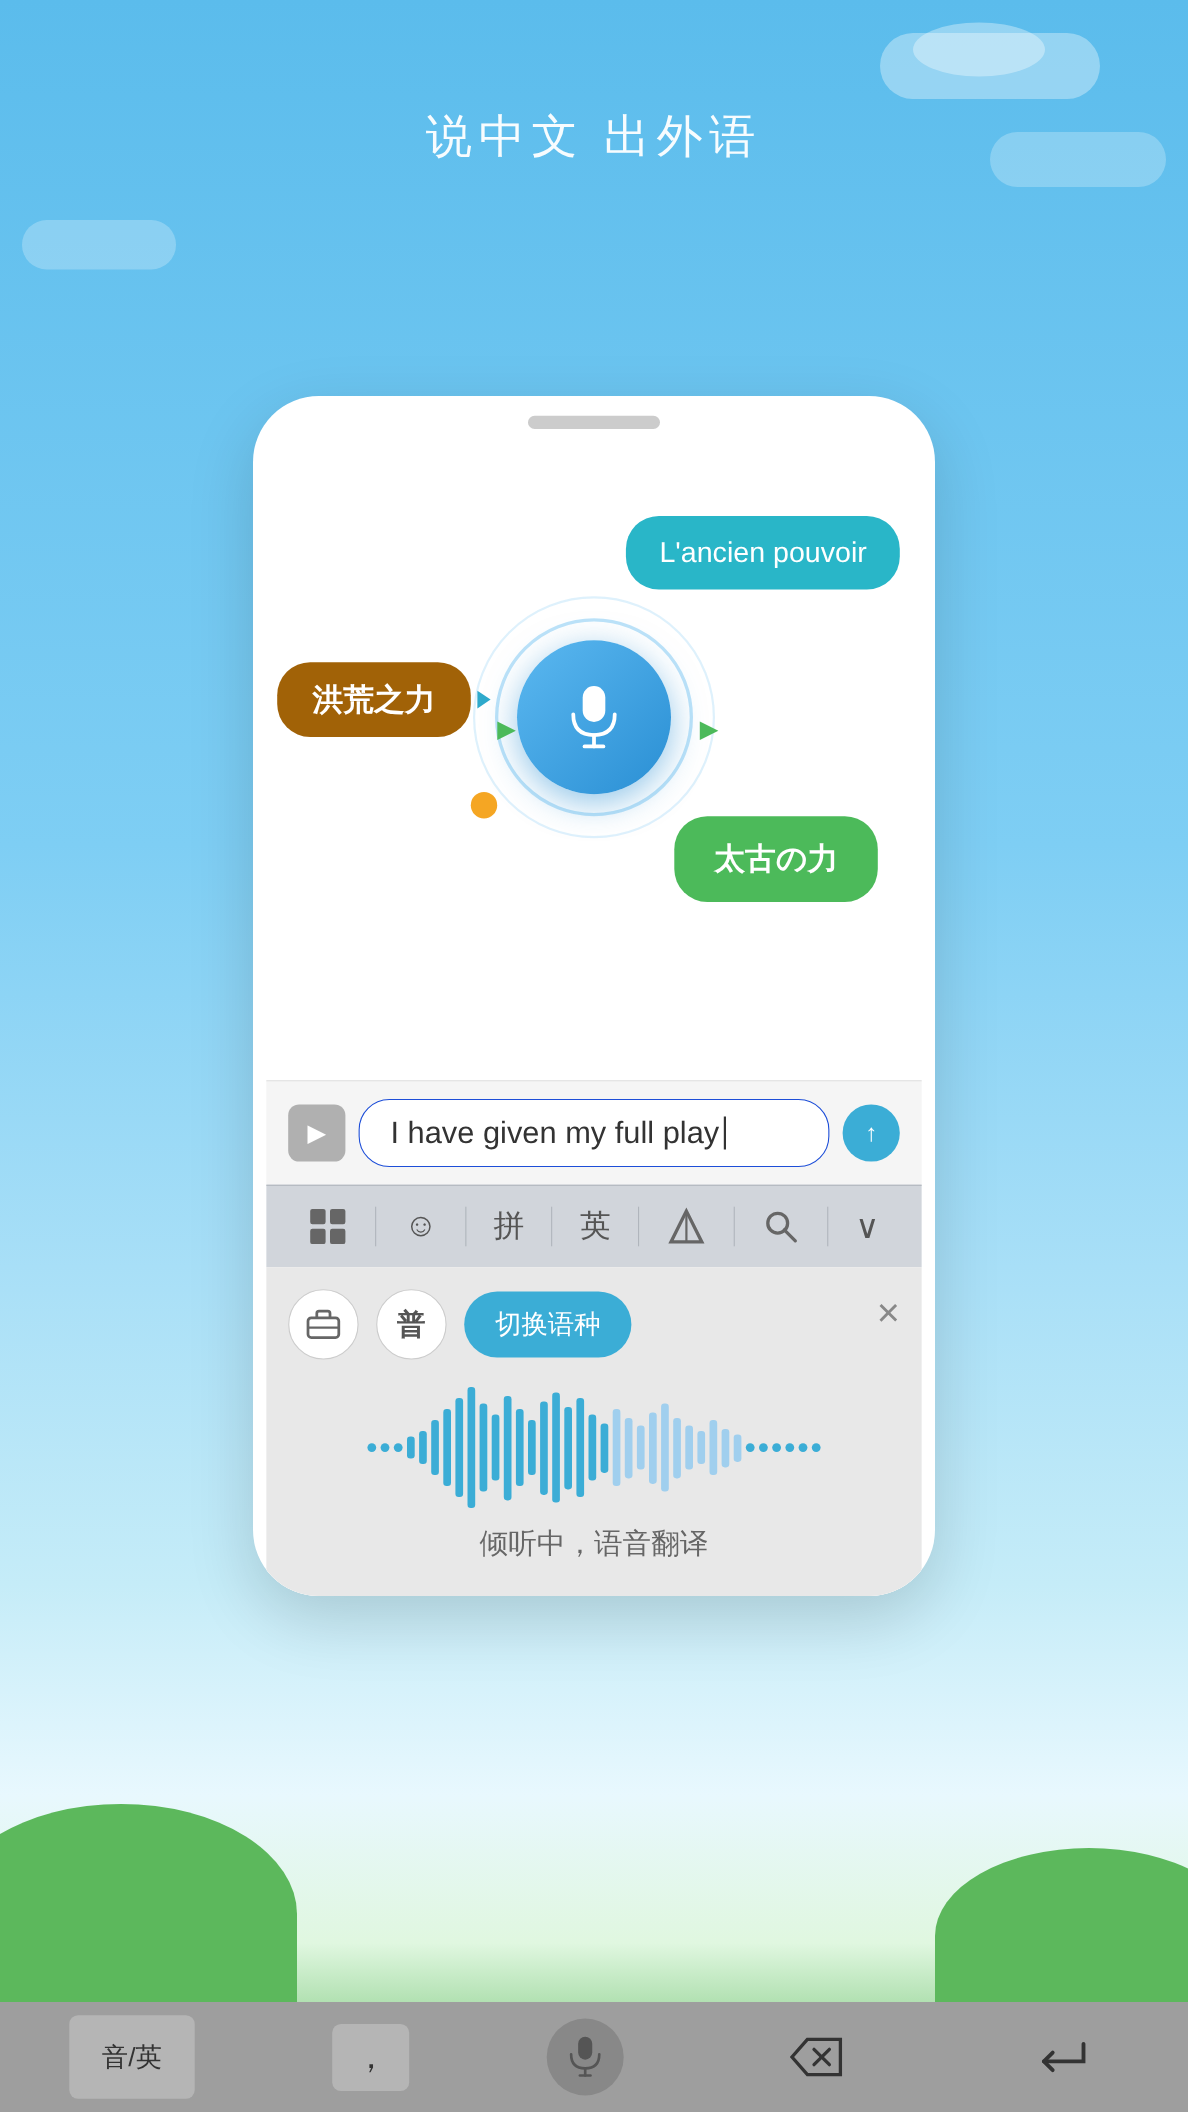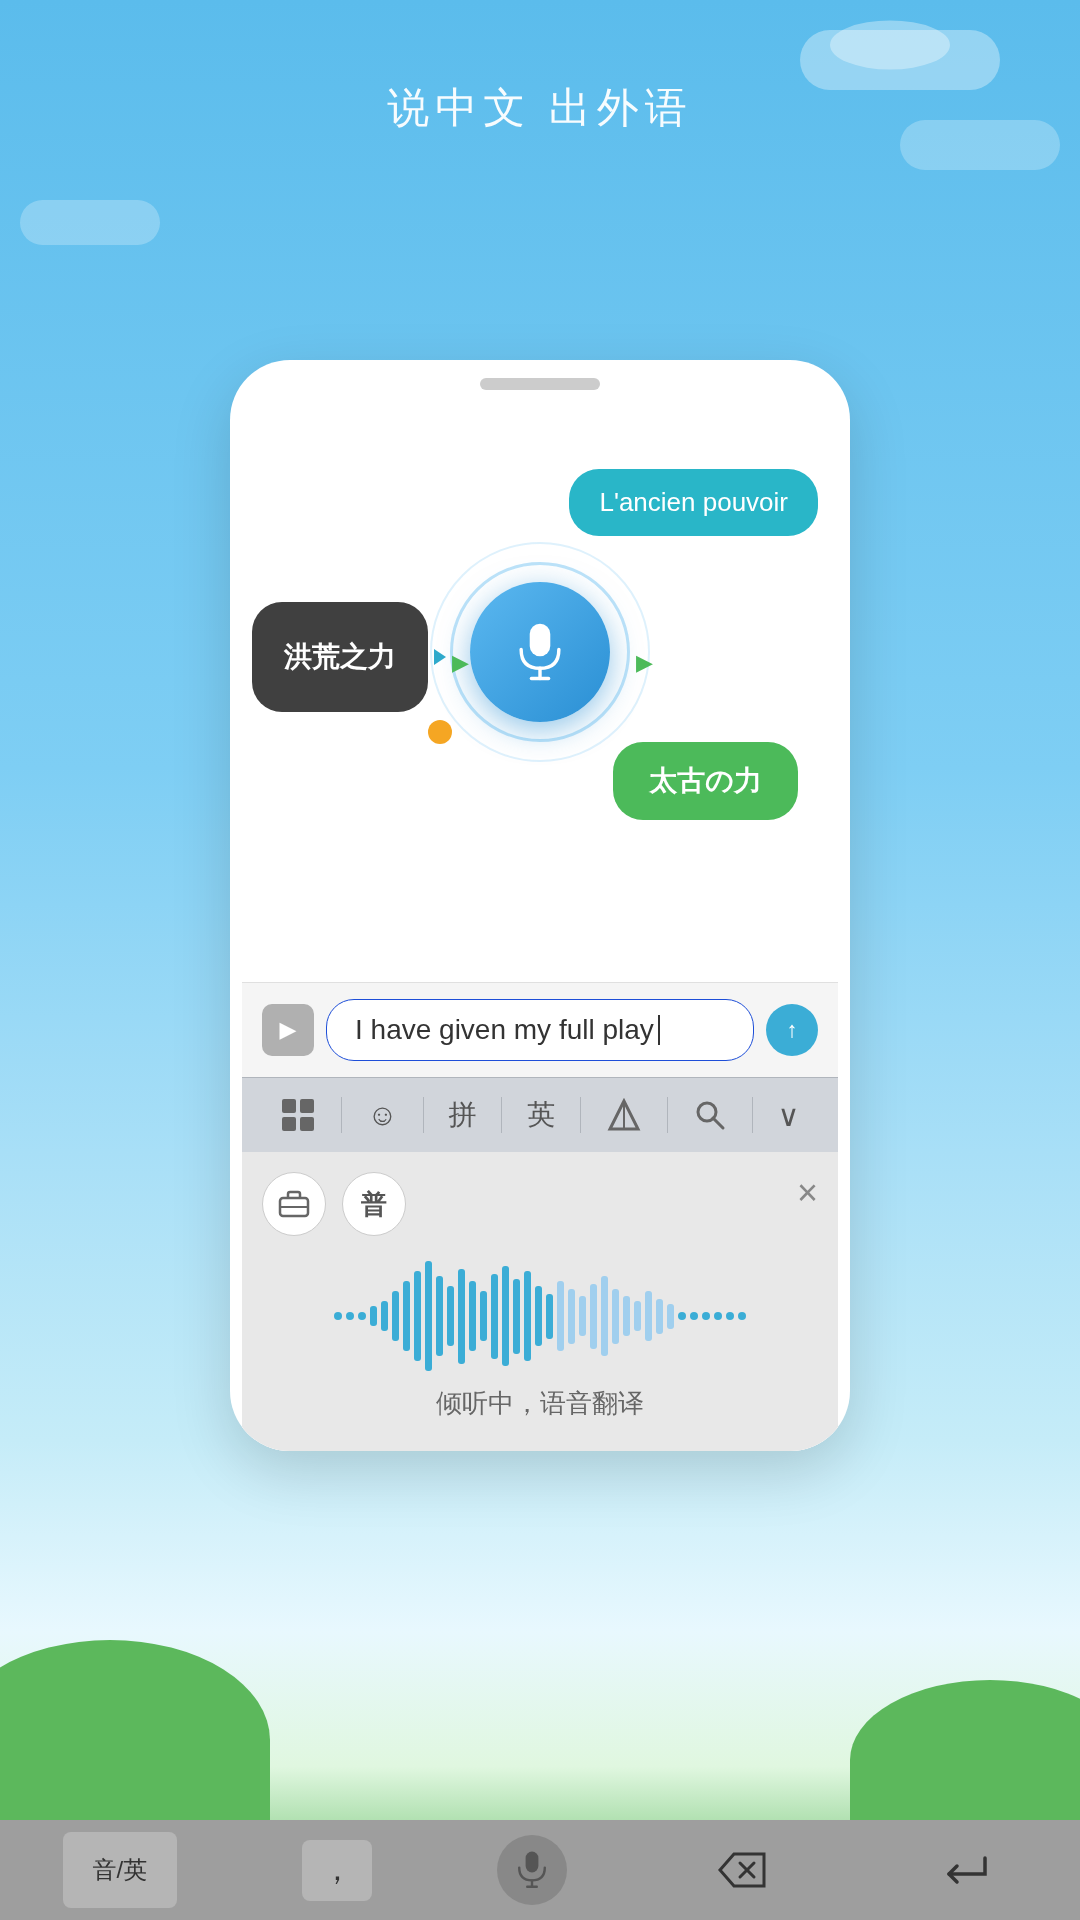--- a/index.html
+++ b/index.html
@@ -40,20 +40,21 @@
     .header-title {
       font-size: 100px;
       font-weight: bold;
       color: white;
       letter-spacing: 8px;
       text-shadow: 0 2px 8px rgba(0,0,0,0.1);
     }
     .header-subtitle {
       font-size: 42px;
       color: rgba(255,255,255,0.95);
+      margin-top: 16px;
       letter-spacing: 6px;
     }
 
     
     .phone-wrapper {
       position: absolute;
       top: 360px;
       left: 50%;
       transform: translateX(-50%);
       width: 620px;
@@ -107,25 +108,25 @@
       padding: 18px 30px;
       border-radius: 30px;
       white-space: nowrap;
     }
 
     
     .bubble-chinese {
       position: absolute;
       top: 200px;
       left: 10px;
-      background: #404040;
+      background: #a16207;
       color: white;
       font-size: 28px;
       font-weight: bold;
-      padding: 36px 32px;
+      padding: 15px 32px;
       border-radius: 30px;
       white-space: nowrap;
       font-family: Liberation Serif, serif;
     }
     .bubble-chinese::after {
       content: '';
       position: absolute;
       right: -18px;
       top: 50%;
       transform: translateY(-50%);
@@ -553,20 +554,21 @@
           <div class="voice-mode-btn">
             <svg width="32" height="32" viewBox="0 0 32 32">
               <rect x="2" y="10" width="28" height="18" rx="3" fill="none" stroke="#666" stroke-width="2.5"></rect>
               <path d="M10 10 V6 Q10 4 12 4 H20 Q22 4 22 6 V10" fill="none" stroke="#666" stroke-width="2.5"></path>
               <line x1="2" y1="19" x2="30" y2="19" stroke="#666" stroke-width="2"></line>
             </svg>
           </div>
           <div class="voice-mode-btn" style="font-size:26px;font-weight:bold;color:#555;">
             <span>普</span>
           </div>
+          <div class="voice-lang-btn">切换语种</div>
         </div>
         <div class="voice-close-btn">×</div>
 
         <div class="waveform-container" id="waveform-container">
         <div class="wave-dot"></div>
             <div class="wave-dot"></div>
             <div class="wave-dot"></div>
             <div class="wave-bar" style="width: 7px; height: 20px; background: rgb(59, 173, 214);"></div>
             <div class="wave-bar" style="width: 7px; height: 30px; background: rgb(59, 173, 214);"></div>
             <div class="wave-bar" style="width: 7px; height: 50px; background: rgb(59, 173, 214);"></div>

